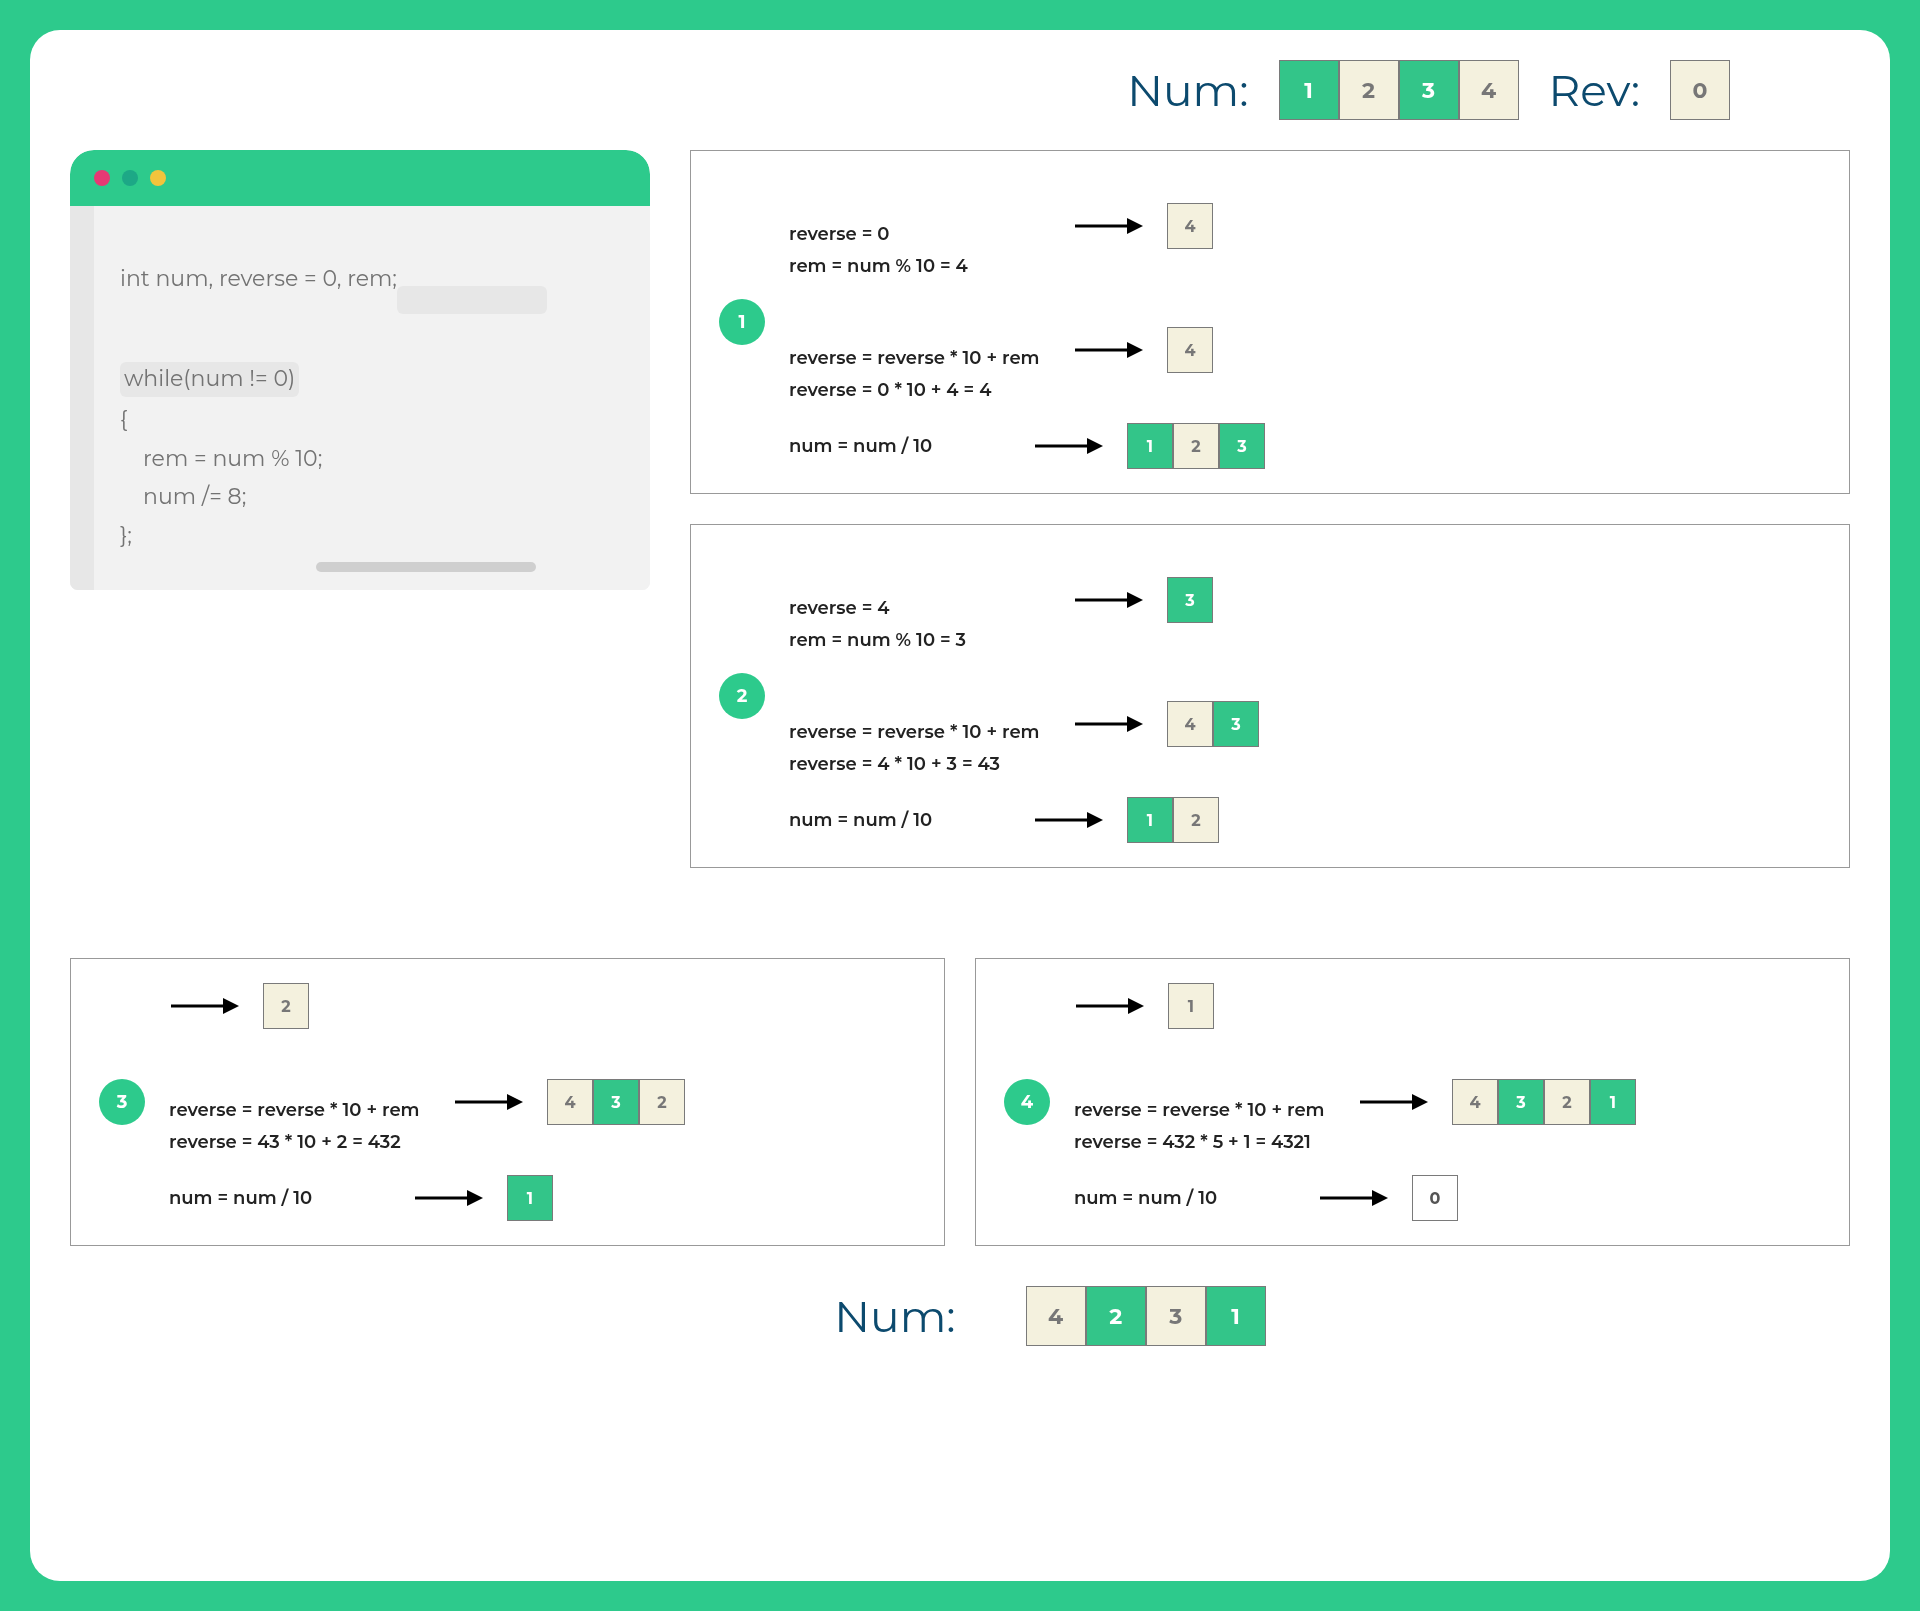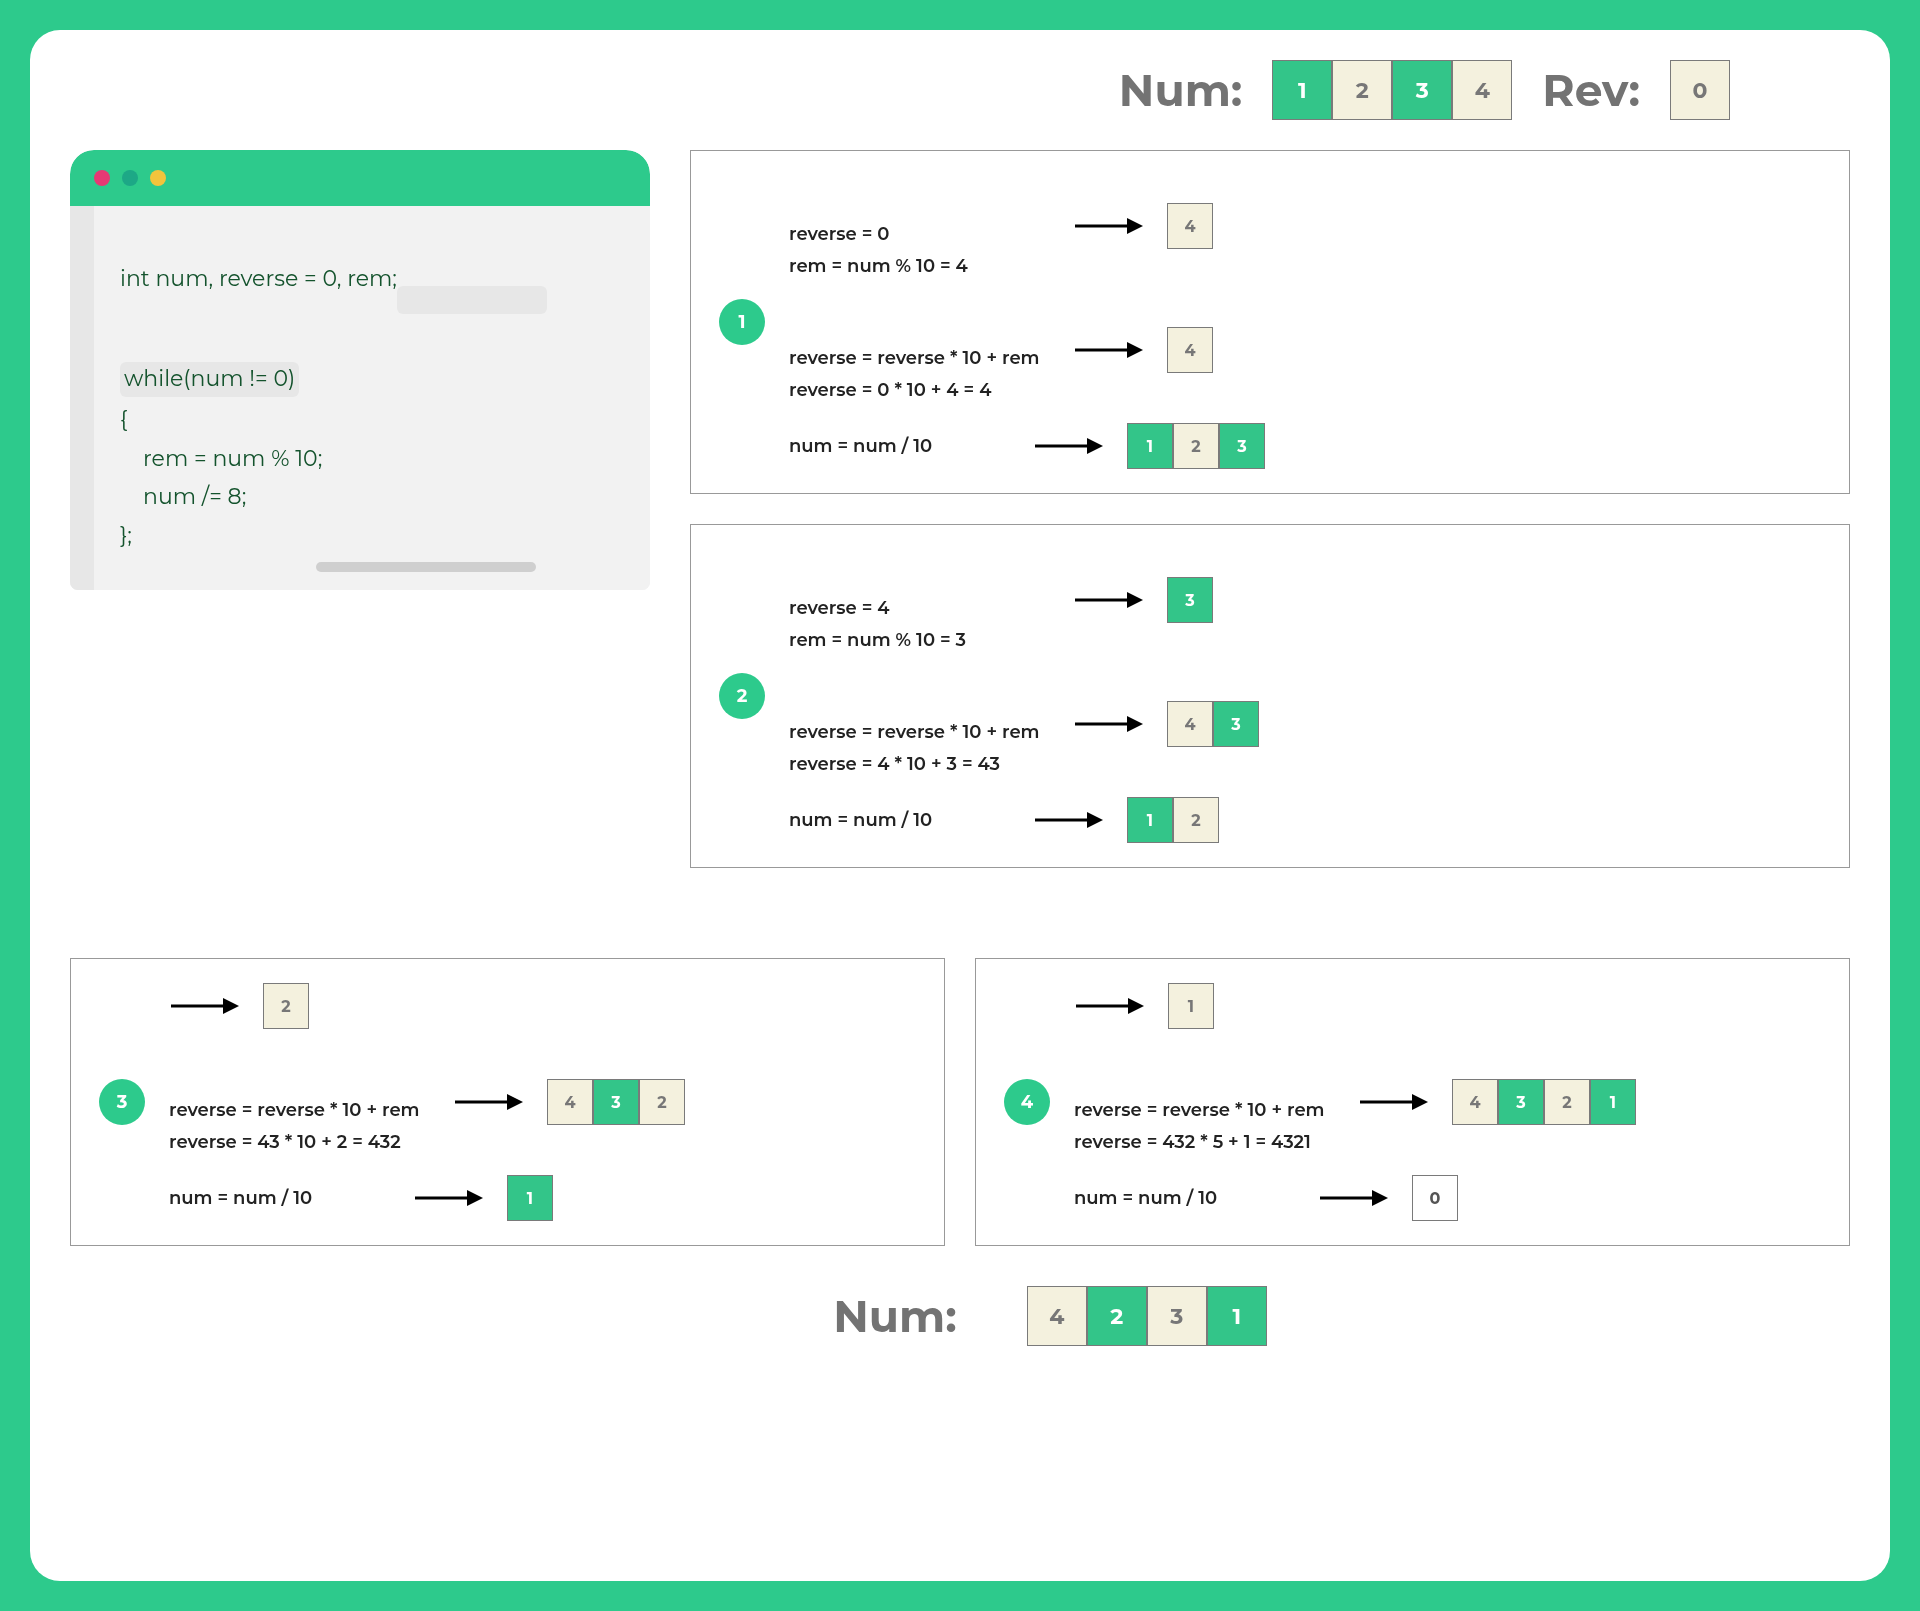--- a/index.html
+++ b/index.html
@@ -18,22 +18,22 @@
   .top-row {
     display: flex;
     justify-content: flex-end;
     align-items: center;
     gap: 30px;
     margin-bottom: 30px;
     padding-right: 120px;
   }
   .big-label {
     font-size: 44px;
-    font-weight: 700;
-    color: #737373;
+    font-weight: 400;
+    color: #0c4a6e;
   }
   .digit-row {
     display: flex;
     gap: 0;
   }
   .digit {
     width: 60px;
     height: 60px;
     border: 1.5px solid #7a7a7a;
     display: flex;
@@ -70,21 +70,21 @@
     padding-left: 24px;
     gap: 12px;
   }
   .dot { width: 16px; height: 16px; border-radius: 50%; }
   .dot.red { background: #e63974; }
   .dot.teal { background: #1da886; }
   .dot.yellow { background: #f2c43c; }
   .code-body {
     background: #f2f2f2;
     padding: 40px 40px 30px 40px;
-    color: #14532d;
+    color: #737373;
     font-size: 22px;
     line-height: 1.4;
     position: relative;
   }
   .gutter {
     position: absolute;
     left: 0; top: 0; bottom: 0;
     width: 24px;
     background: #e7e7e7;
   }

